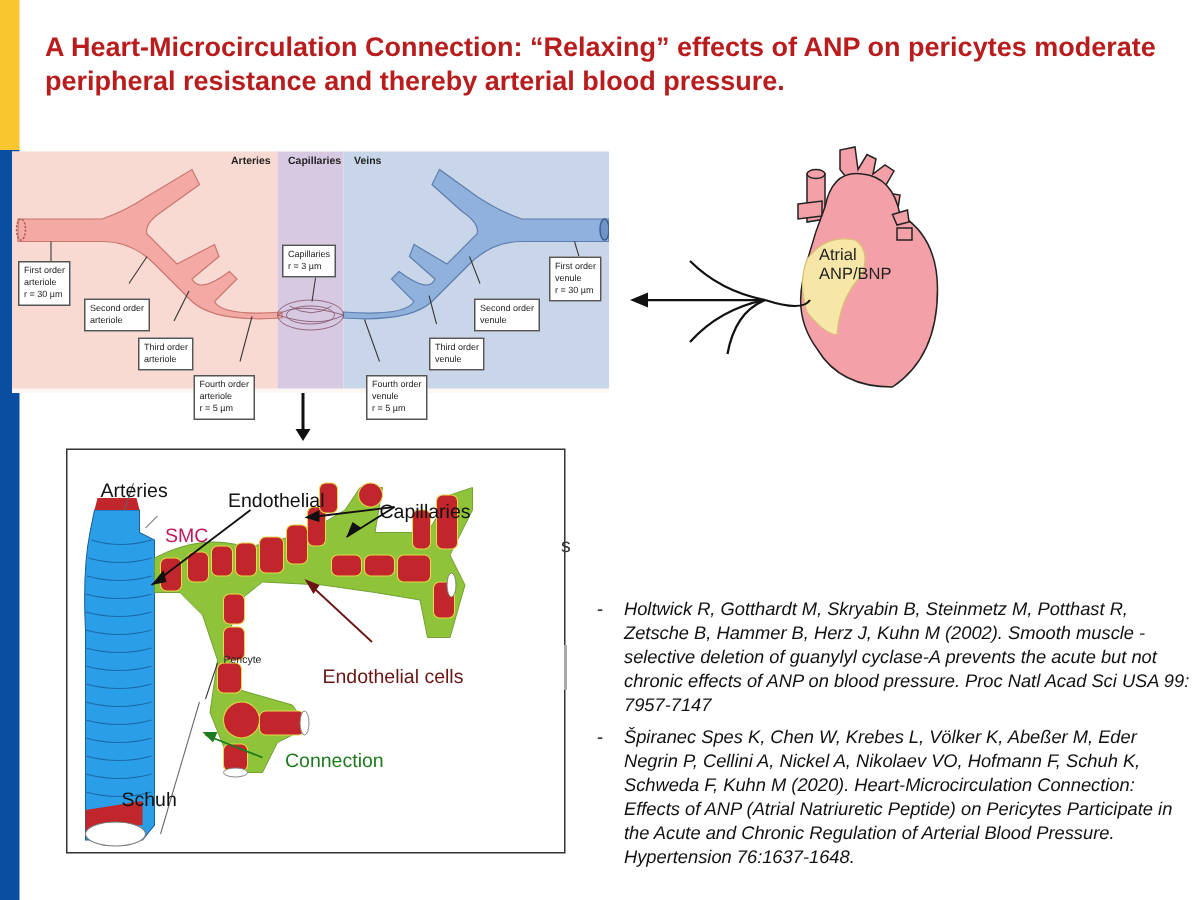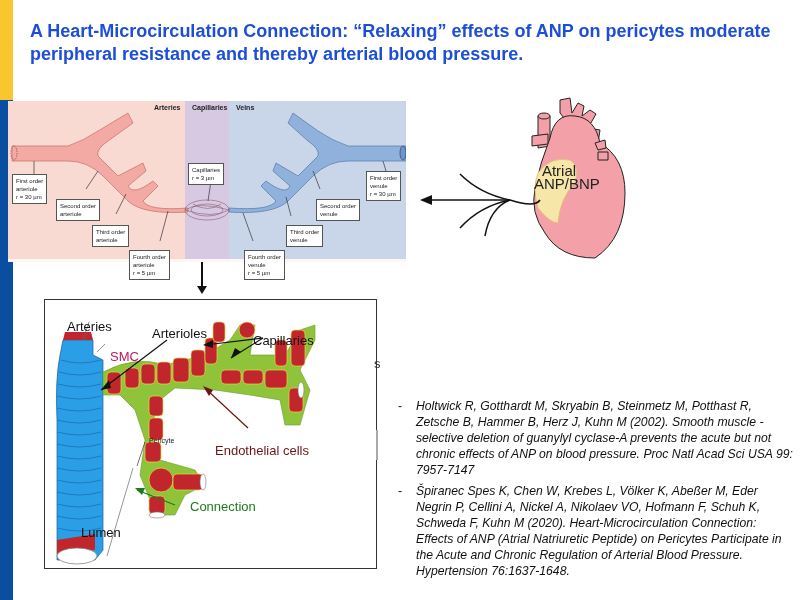--- a/index.html
+++ b/index.html
@@ -1,20 +1,20 @@
 <!DOCTYPE html>
 <html><head>
 <meta charset="utf-8">
 <style>
   html, body { margin:0; padding:0; }
   body { width:800px; height:600px; position:relative; overflow:hidden; background:#ffffff; font-family:"Liberation Sans", sans-serif; }
   .abs { position:absolute; }
   #bar-yellow { left:0; top:0; width:13px; height:100px; background:#f9c62f; }
   #bar-blue { left:0; top:100px; width:13px; height:500px; background:#0a4ea2; }
-  #title { left:30px; top:20px; width:760px; font-size:18px; font-weight:bold; line-height:23px; color:#1d4ed8; font-family:"Liberation Sans", sans-serif; }
+  #title { left:30px; top:20px; width:760px; font-size:18px; font-weight:bold; line-height:23px; color:#b91c1c; font-family:"Liberation Sans", sans-serif; }
 
   
   #vessel-diagram { left:8px; top:101px; width:398px; height:161px; background:#fdf7f4; }
   .zone-arteries { left:0; top:0; width:177px; height:158px; background:#f9dad3; }
   .zone-capillaries { left:177px; top:0; width:44px; height:158px; background:#d8c9e3; }
   .zone-veins { left:221px; top:0; width:177px; height:158px; background:#c9d6ea; }
   .zone-label { font-size:7px; font-weight:bold; color:#222; top:3px; }
   .vlabel { background:#fff; border:1px solid #555; font-size:6px; line-height:8px; padding:2px 3px; color:#222; white-space:nowrap; }
 
   
@@ -140,21 +140,21 @@
     <path d="M128,85 Q140,68 160,72 Q170,78 165,95 Q150,110 148,135 Q140,135 128,120 Q122,100 128,85 Z" fill="#f6e6a8" stroke="#d9c070" stroke-width="0.8"></path>
     <g stroke="#111" stroke-width="1.5" fill="none">
       <path d="M130,112 Q125,120 100,112"></path>
       <path d="M100,112 L14,112"></path>
       <path d="M100,112 Q70,106 50,86"></path>
       <path d="M100,112 Q70,118 50,140"></path>
       <path d="M100,112 Q80,120 75,148"></path>
     </g>
     <polygon points="10,112 22,107 22,117" fill="#111"></polygon>
   </svg>
-  <div class="abs" style="left:124px;top:76px;font-size:15px;line-height:13px;text-align:center;color:#222;width:50px;">
+  <div class="abs" style="left:136px;top:76px;font-size:11px;line-height:13px;text-align:left;color:#222;width:50px;">
     <div>Atrial</div>
     <div>ANP/BNP</div>
   </div>
 </div>
 
 <div id="micro-box" class="abs">
   <svg class="abs" style="left:0;top:0;" width="330" height="267">
     <g>
       <path d="M12,120 Q10,80 15,55 L18,40 L48,40 L48,55 L58,60 L58,250 L50,260 L12,260 Z" fill="#2b9ee8" stroke="#1a5f96" stroke-width="0.7"></path>
       <g stroke="#1a6aa8" stroke-width="0.7" fill="none">
@@ -220,26 +220,26 @@
     <path d="M88,168 L62,256" stroke="#666" stroke-width="0.7" fill="none"></path>
     <path d="M100,142 L92,166" stroke="#333" stroke-width="0.7" fill="none"></path>
     <path d="M203,128 L162,90" stroke="#6b1414" stroke-width="1.2" fill="none"></path>
     <polygon points="158,86 168,90 164,96" fill="#6b1414"></polygon>
     <path d="M130,205 L92,190" stroke="#1e7a1e" stroke-width="1.2" fill="none"></path>
     <polygon points="90,188 100,188 97,195" fill="#1e7a1e"></polygon>
   </svg>
 
   <div class="abs mlabel" style="left:22px;top:19px;">Arteries</div>
   <div class="abs mlabel" style="left:65px;top:49px;color:#be185d;">SMC</div>
-  <div class="abs mlabel" style="left:107px;top:26px;">Arterioles</div>
+  <div class="abs mlabel" style="left:107px;top:26px;">Endothelial</div>
   <div class="abs mlabel" style="left:208px;top:33px;">Capillaries</div>
   <div class="abs" style="left:104px;top:137px;font-size:7px;color:#222;">Pericyte</div>
   <div class="abs mlabel" style="left:170px;top:143px;color:#6b1414;text-align:right;">Endothelial  cells</div>
   <div class="abs mlabel" style="left:145px;top:199px;color:#1e7a1e;">Connection</div>
-  <div class="abs mlabel" style="left:36px;top:225px;">Lumen</div>
+  <div class="abs mlabel" style="left:36px;top:225px;">Schuh</div>
 </div>
 
 <div id="stray-s" class="abs">s</div>
 <div id="gray-line" class="abs"></div>
 
 <div id="refs" class="abs">
   <div class="ref">
     <span class="ref-dash">-</span>
     <span class="ref-text">Holtwick R, Gotthardt M, Skryabin B, Steinmetz M, Potthast R, Zetsche B, Hammer B, Herz J, Kuhn M (2002). Smooth muscle - selective deletion of guanylyl cyclase-A prevents the acute but not chronic effects of ANP on blood pressure. Proc Natl Acad Sci USA 99: 7957-7147</span>
   </div>

